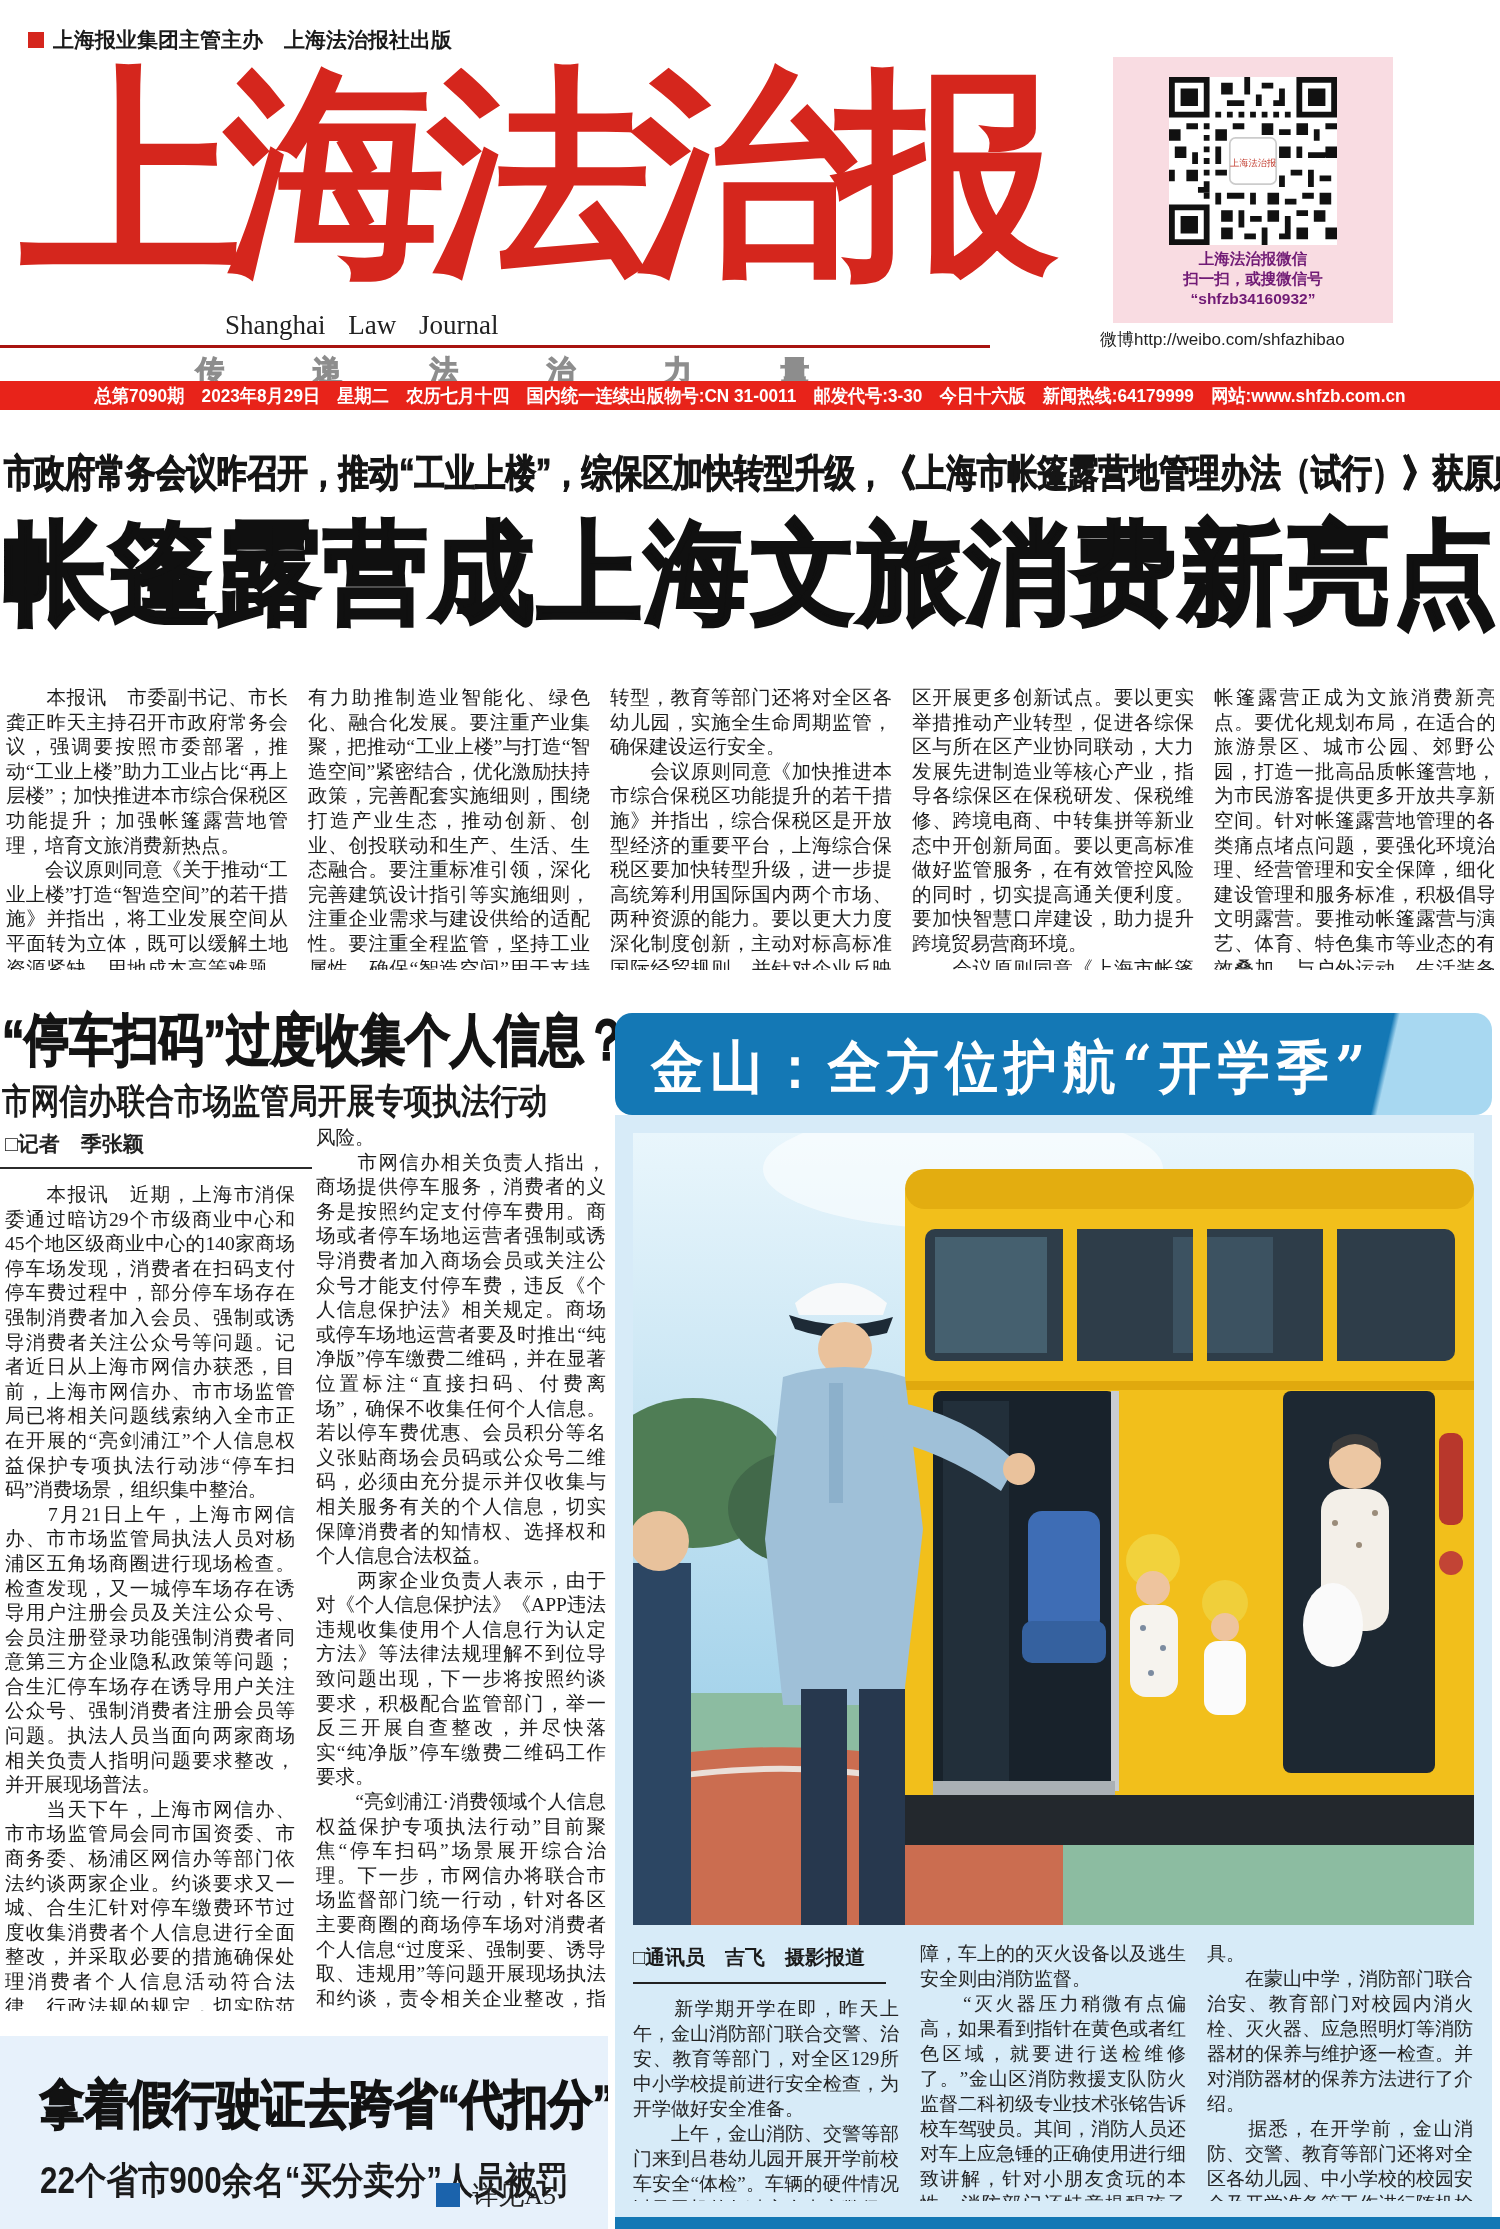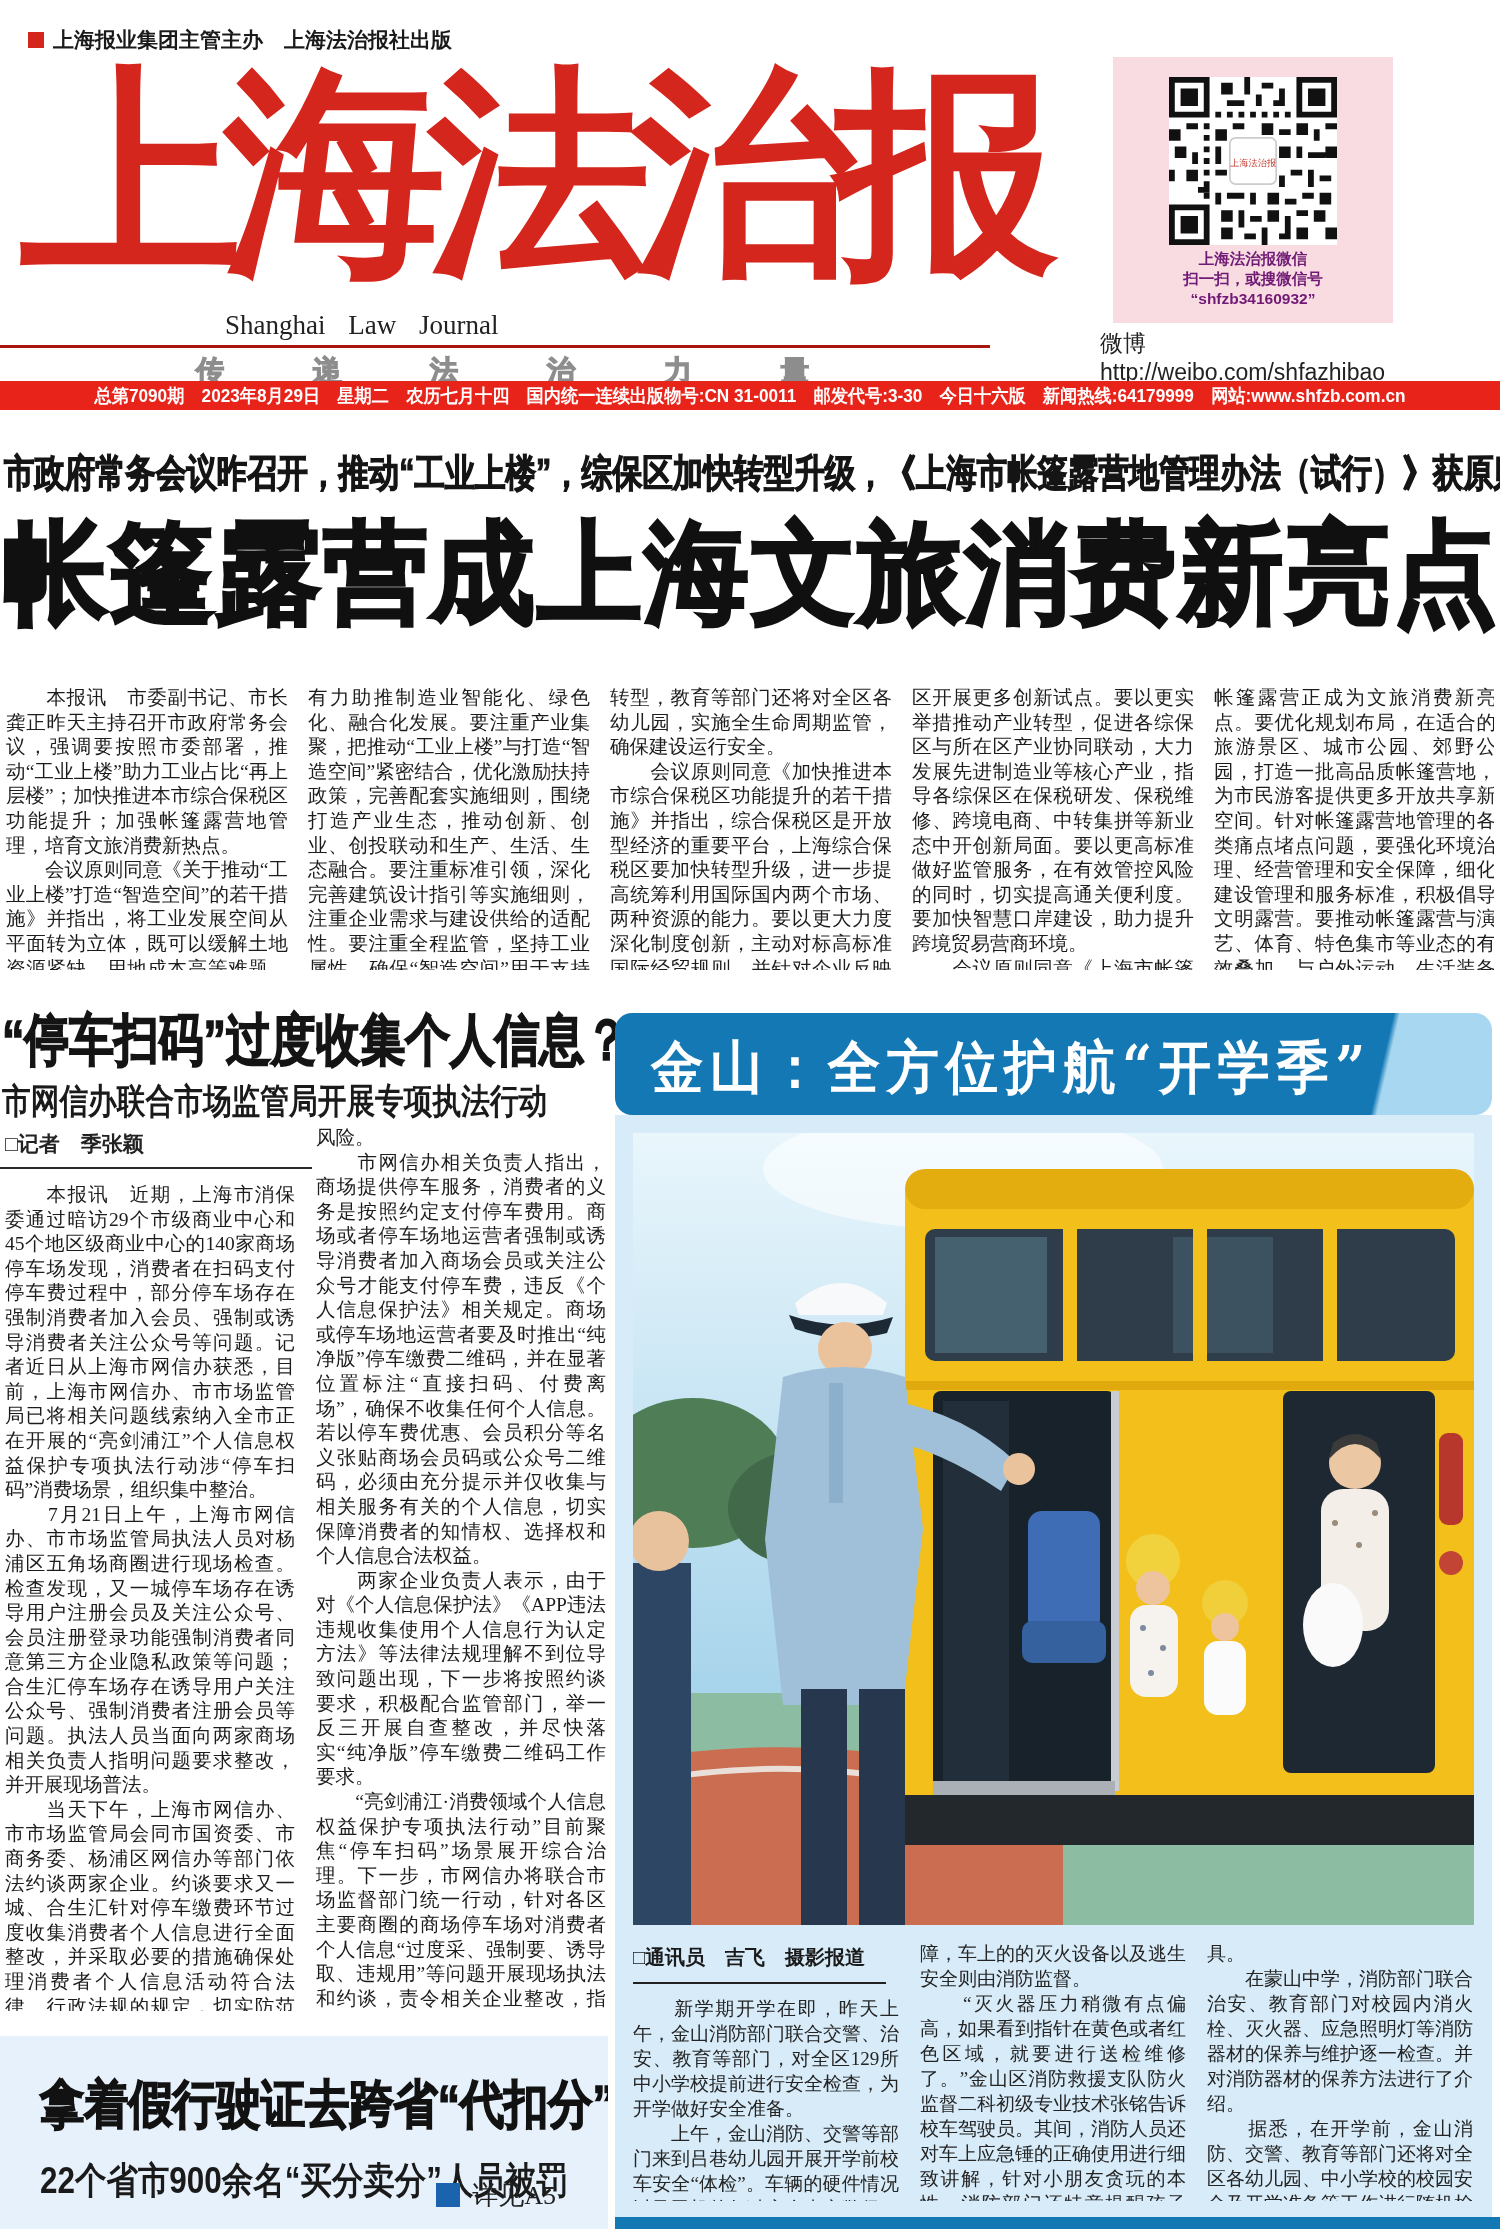--- a/index.html
+++ b/index.html
@@ -18,21 +18,21 @@
   .redline{position:absolute;left:0;top:345px;width:990px;height:3px;background:#a81410;}
   .slogan{position:absolute;left:196px;top:352px;font-size:28px;letter-spacing:89px;white-space:nowrap;
           color:#f2f2f2;-webkit-text-stroke:1.3px #8d8d8d;font-weight:bold;}
   .infobar{position:absolute;left:0;top:381px;width:1500px;height:29px;background:#e8231a;overflow:hidden;}
   .infobar .txt{color:#fff;font-size:18.5px;font-weight:bold;line-height:29px;text-align:center;
                 transform:scaleX(0.93);transform-origin:center;white-space:nowrap;}
 
   .wechat{position:absolute;left:1113px;top:57px;width:280px;height:266px;background:#f9dce2;text-align:center;}
   .wechat svg.qr{width:168px;height:168px;margin-top:20px;background:#fff;}
   .wechat .l{font-size:15.5px;font-weight:bold;color:#701a75;line-height:20px;}
-  .weibo{position:absolute;left:1100px;top:328px;width:330px;font-size:23px;color:#222;}
+  .weibo{position:absolute;left:1100px;top:328px;width:330px;font-size:17px;color:#222;}
 
   
   .kicker{position:absolute;left:4px;top:448px;width:1870px;transform:scaleX(0.8);transform-origin:left top;
           font-size:38px;font-weight:bold;-webkit-text-stroke:1.2px #151515;color:#151515;white-space:nowrap;}
   .headline{position:absolute;left:3px;top:510px;width:1494px;font-size:104px;line-height:118px;
             font-weight:900;color:#101010;-webkit-text-stroke:3px #101010;
             text-align:justify;text-align-last:justify;transform:scaleY(1.06);transform-origin:top;}
   .lead-cols{position:absolute;left:6px;top:686px;width:1488px;height:284px;display:flex;gap:20px;overflow:hidden;
              font-family:"Liberation Serif","DejaVu Serif",serif;font-size:19.5px;line-height:24.6px;
              text-align:justify;color:#1c1c1c;}

